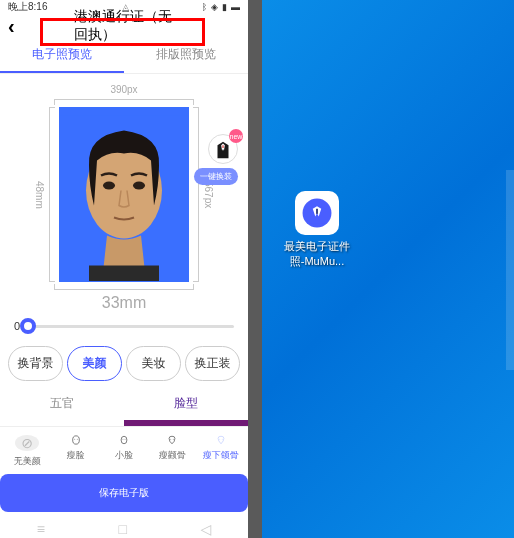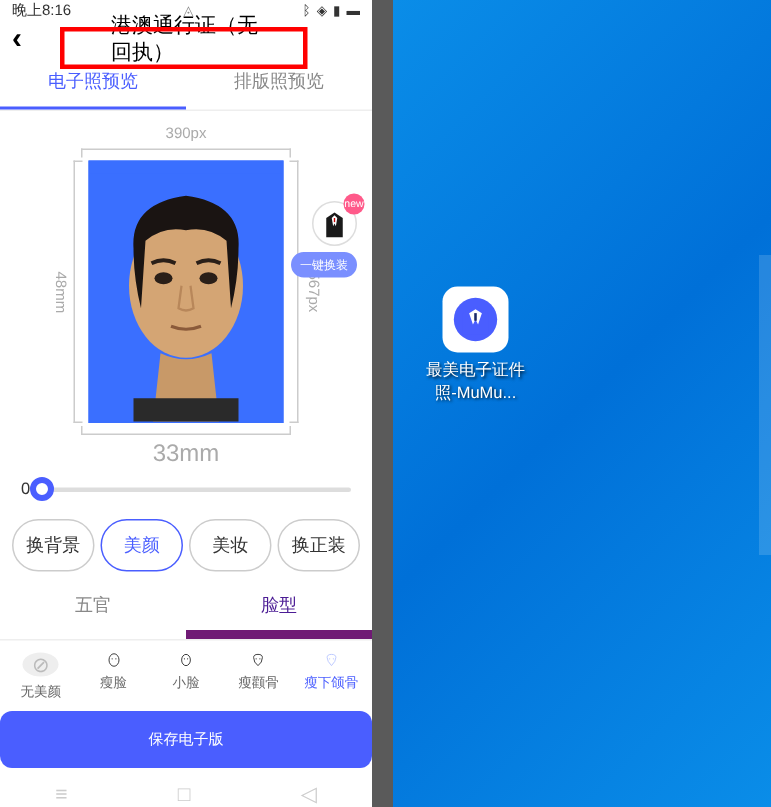--- a/index.html
+++ b/index.html
@@ -146,21 +146,21 @@
       flex: 1;
       text-align: center;
       padding: 8px 0;
       font-size: 12px;
       border: 1px solid #ccc;
       border-radius: 18px;
       color: #333;
       cursor: pointer;
     }
     .cat-tab.active {
-      border-color: #4a5eff; color: #4a5eff;
+      border-color: #4a5eff; color: #4a5eff; font-weight: bold;
     }
     .sub-tabs {
       display: flex;
       border-bottom: 1px solid #eee;
     }
     .sub-tab {
       flex: 1;
       text-align: center;
       padding: 8px 0;
       font-size: 12px;

